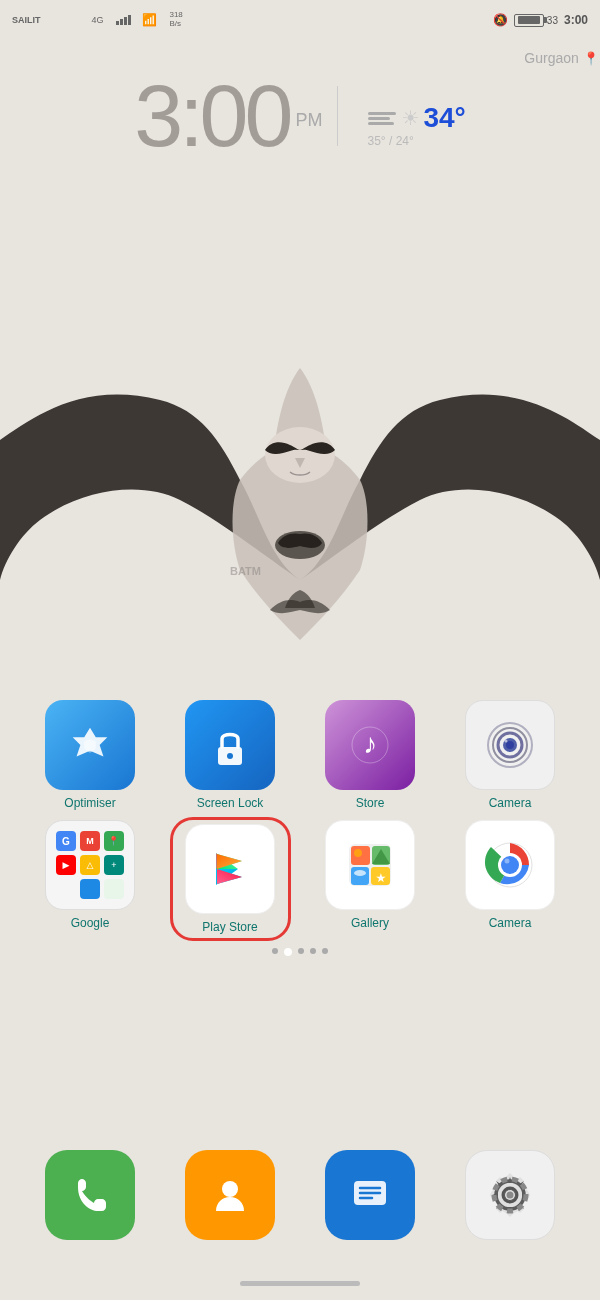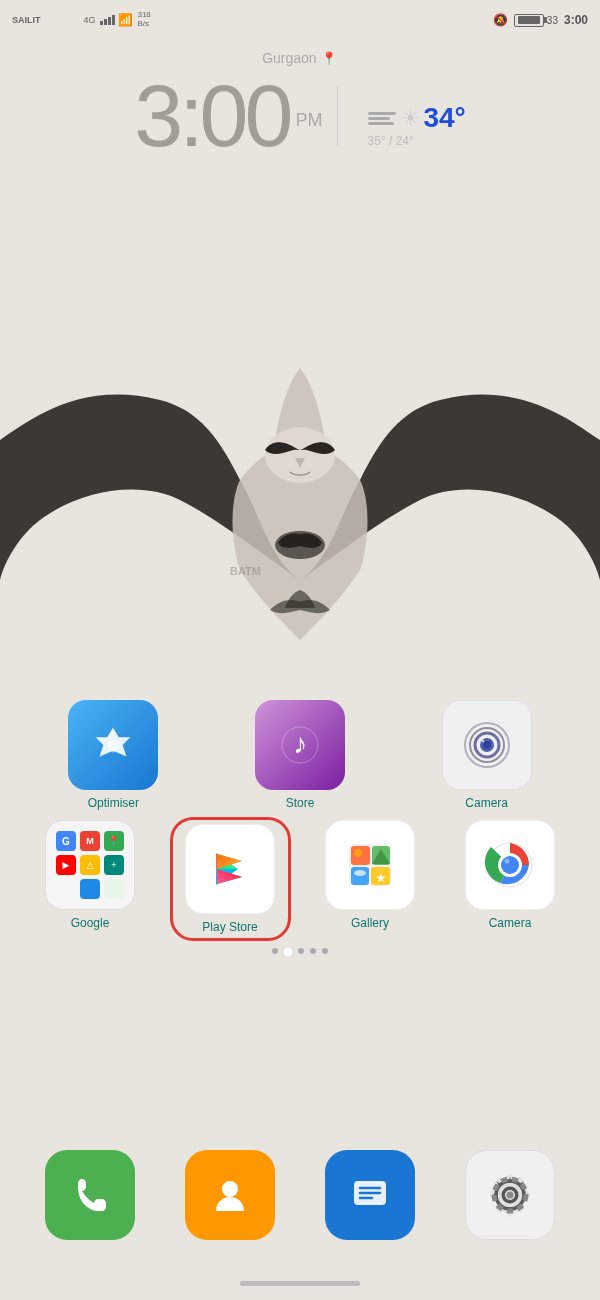--- a/index.html
+++ b/index.html
@@ -25,21 +25,21 @@
       top: 0;
       left: 0;
       z-index: 100;
       color: #555;
       font-size: 11px;
     }
 
     .status-left {
       display: flex;
       align-items: center;
-      gap: 4px;
+      gap: 12px;
       font-size: 10px;
       color: #666;
     }
 
     .status-right {
       display: flex;
       align-items: center;
       gap: 6px;
       font-size: 11px;
       color: #555;
@@ -65,21 +65,21 @@
       text-align: center;
       color: #888;
     }
 
     .location-row {
       font-size: 14px;
       color: #aaa;
       margin-bottom: 6px;
       display: flex;
       align-items: center;
-      justify-content: center;
+      justify-content: flex-end;
       gap: 5px;
     }
 
     .clock-row {
       display: flex;
       align-items: flex-end;
       justify-content: center;
       gap: 0;
     }
 
@@ -434,20 +434,30 @@
     <div class="app-item">
       <div class="app-icon icon-optimiser">
         <svg width="52" height="52" viewBox="0 0 52 52" xmlns="http://www.w3.org/2000/svg">
           <path d="M26,8 L32,18 L44,18 L36,26 L40,38 L26,32 L12,38 L16,26 L8,18 L20,18 Z" fill="white" opacity="0.9"></path>
           <path d="M20,22 L26,20 L26,34 L20,30 Z M26,20 L32,22 L32,30 L26,34 Z" fill="rgba(255,255,255,0.5)"></path>
         </svg>
       </div>
       <span class="app-label">Optimiser</span>
     </div>
 
+    <div class="app-item">
+      <div class="app-icon icon-screenlock">
+        <svg width="52" height="52" viewBox="0 0 52 52" xmlns="http://www.w3.org/2000/svg">
+          <rect x="14" y="28" width="24" height="18" rx="3" fill="white" opacity="0.95"></rect>
+          <path d="M18,28 L18,20 C18,14 34,14 34,20 L34,28" stroke="white" stroke-width="3.5" fill="none" stroke-linecap="round"></path>
+          <circle cx="26" cy="37" r="3" fill="#1976d2"></circle>
+        </svg>
+      </div>
+      <span class="app-label">Screen Lock</span>
+    </div>
 
     <div class="app-item">
       <div class="app-icon icon-music">
         <svg width="52" height="52" viewBox="0 0 52 52" xmlns="http://www.w3.org/2000/svg">
           <circle cx="26" cy="26" r="18" fill="none" stroke="rgba(255,255,255,0.3)" stroke-width="1"></circle>
           <text x="26" y="34" text-anchor="middle" font-size="28" fill="white">♪</text>
         </svg>
       </div>
       <span class="app-label">Store</span>
     </div>

